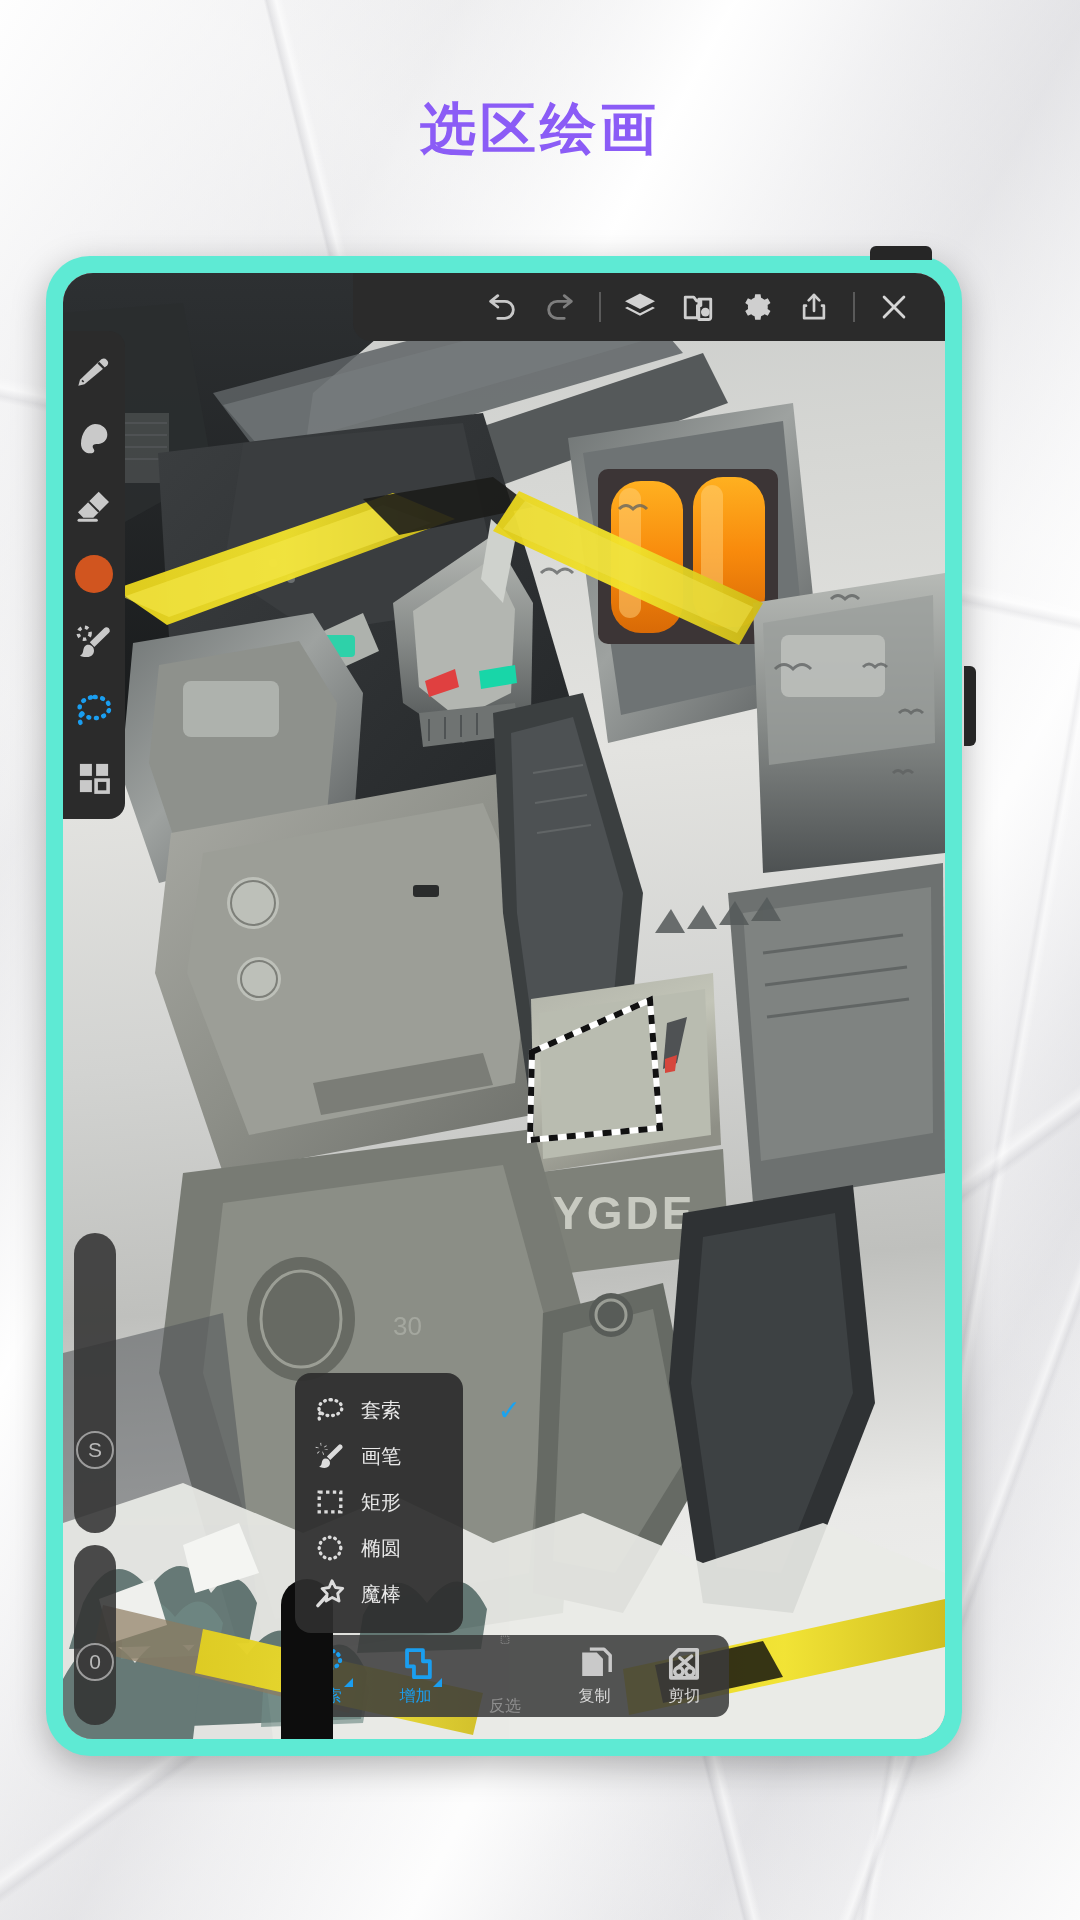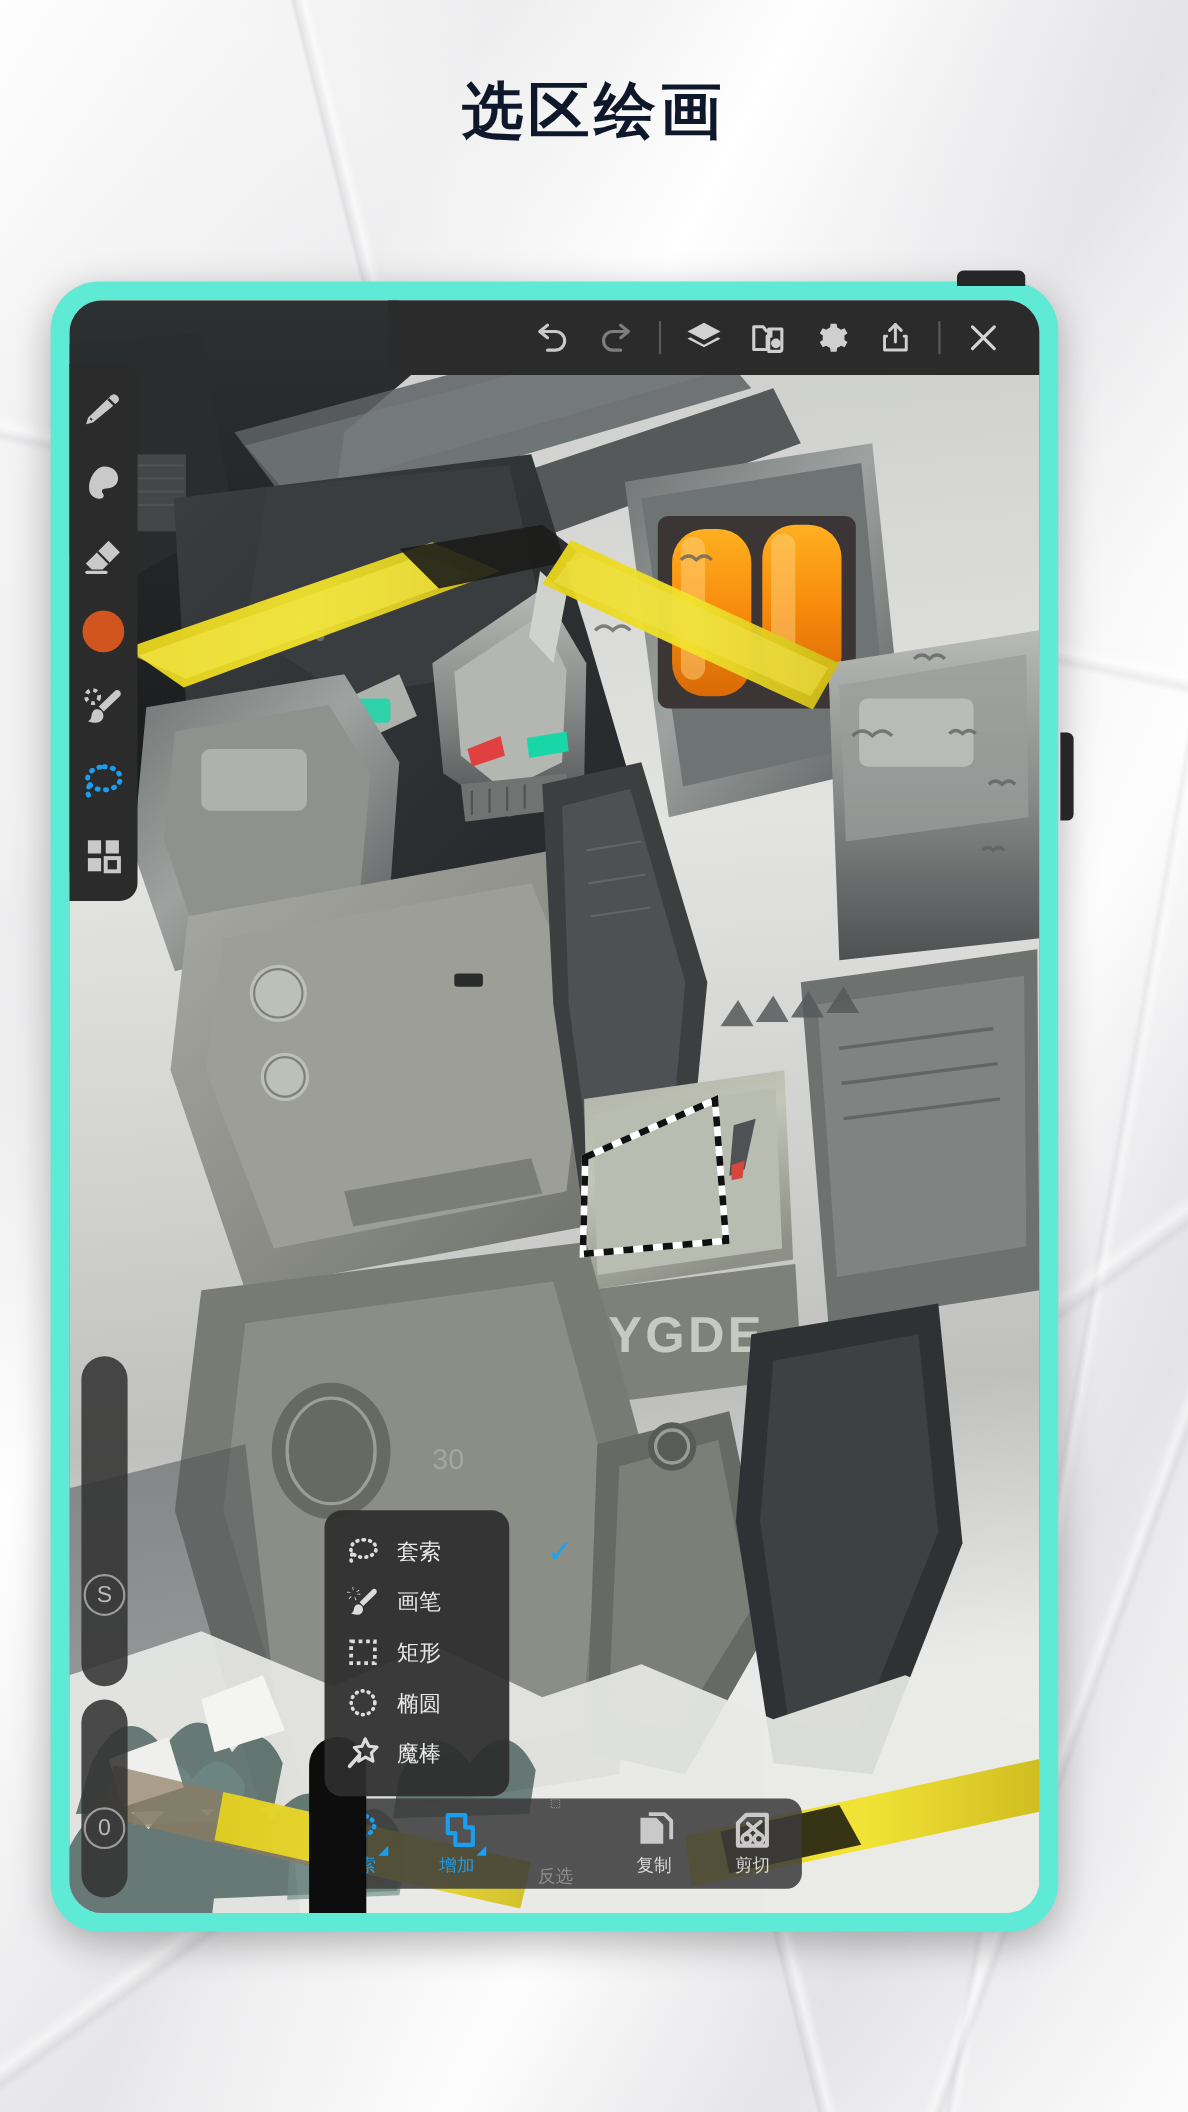--- a/index.html
+++ b/index.html
@@ -28,24 +28,24 @@
     background-image:
       linear-gradient(76deg, transparent 0 47.6%, rgba(186,186,192,.30) 47.8%, rgba(255,255,255,.55) 48.4%, transparent 48.9%),
       linear-gradient(-36deg, transparent 0 29.6%, rgba(190,190,196,.26) 29.9%, rgba(255,255,255,.5) 30.4%, transparent 30.9%),
       linear-gradient(12deg, transparent 0 70.6%, rgba(188,188,194,.22) 70.9%, rgba(255,255,255,.5) 71.3%, transparent 71.8%),
       linear-gradient(-70deg, transparent 0 12.4%, rgba(192,192,198,.24) 12.7%, rgba(255,255,255,.5) 13.1%, transparent 13.6%),
       linear-gradient(100deg, transparent 0 84.3%, rgba(190,190,196,.2) 84.6%, rgba(255,255,255,.45) 85%, transparent 85.5%);
   }
 
   
   #title{
-    position:absolute; top:64px; left:0; width:100%;
+    position:absolute; top:92px; left:0; width:100%;
     text-align:center;
     font-size:56px; font-weight:bold;
-    color:#0f172a;
+    color:#8b5cf6;
     letter-spacing:4px;
     z-index:5;
   }
 
   
   #tablet{
     position:absolute;
     left:46px; top:256px; width:916px; height:1500px;
     background:#5eead4;
     border-radius:44px;

